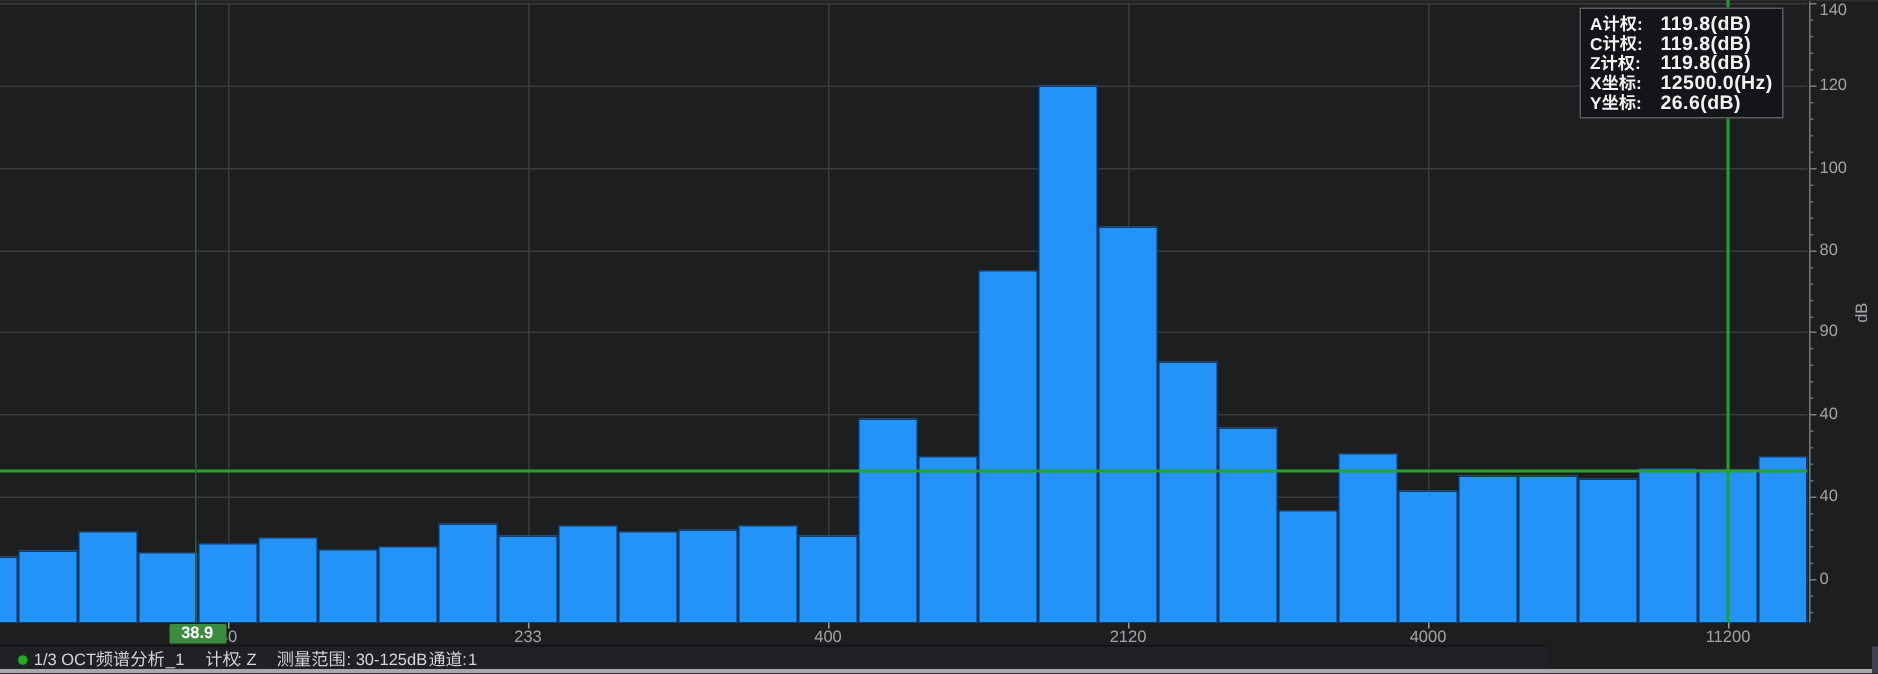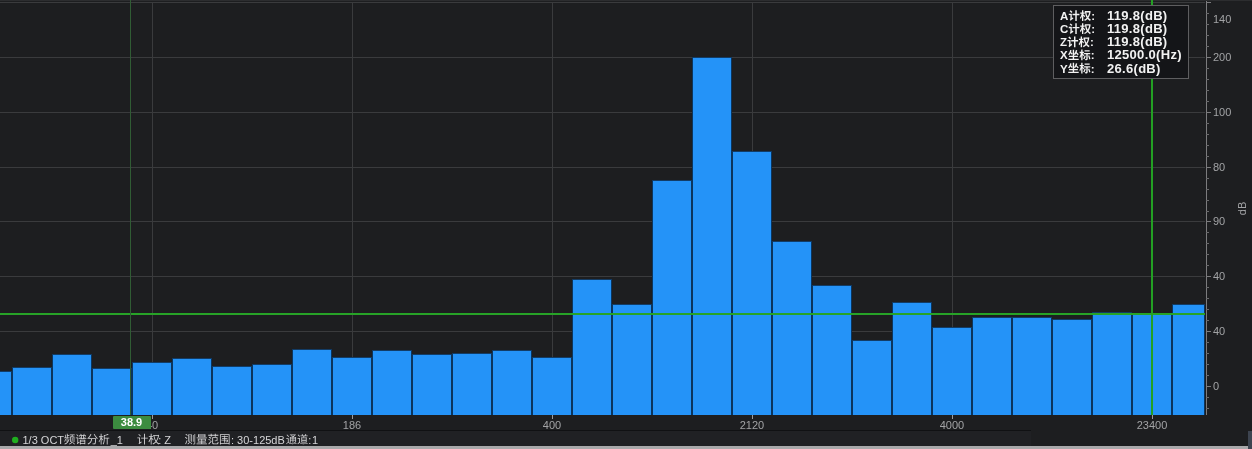--- a/index.html
+++ b/index.html
@@ -118,35 +118,35 @@
 <div class="tk" style="top:309.2px"></div>
 <div class="tk" style="top:320.2px"></div>
 <div class="tkM" style="top:331.2px"></div>
 <div class="tk" style="top:342.2px"></div>
 <div class="tk" style="top:353.2px"></div>
 <div class="tk" style="top:364.1px"></div>
 <div class="tk" style="top:375.1px"></div>
 <div class="tkM" style="top:386.1px"></div>
 <div class="tk" style="top:397.1px"></div>
 <div class="tk" style="top:408.1px"></div>
-<div class="ylab" style="top:12px">140</div>
-<div class="ylab" style="top:49.8px">200</div>
+<div class="ylab" style="top:0px">140</div>
+<div class="ylab" style="top:49.8px">120</div>
 <div class="ylab" style="top:104.7px">100</div>
 <div class="ylab" style="top:159.6px">80</div>
 <div class="ylab" style="top:214.4px">90</div>
 <div class="ylab" style="top:269.3px">40</div>
 <div class="ylab" style="top:324.2px">40</div>
 <div class="ylab" style="top:379.1px">0</div>
 <div id="dbname">dB</div>
 <div class="xlab" style="left:92px">40</div>
-<div class="xlab" style="left:292px">186</div>
+<div class="xlab" style="left:292px">233</div>
 <div class="xlab" style="left:492px">400</div>
 <div class="xlab" style="left:692px">2120</div>
 <div class="xlab" style="left:892px">4000</div>
-<div class="xlab" style="left:1092px">23400</div>
+<div class="xlab" style="left:1092px">11200</div>
 <div class="xtk" style="left:152px"></div>
 <div class="xtk" style="left:352px"></div>
 <div class="xtk" style="left:552px"></div>
 <div class="xtk" style="left:752px"></div>
 <div class="xtk" style="left:952px"></div>
 <div class="xtk" style="left:1152px"></div>
 <div id="badge">38.9</div>
 <div id="tip"><svg id="tsvg" width="134" height="72" viewBox="0 0 134 72">
         <text x="6.0" y="13.90" font-family="Liberation Sans,sans-serif" font-size="11.5" font-weight="bold" fill="#f2f2f2" xml:space="preserve">A</text>
         <path transform="translate(14.3,3.78) scale(0.01150)" d="M115 118C172 165 246 232 280 276L361 189C325 146 247 83 192 40ZM38 339V458H184V760C184 805 152 838 129 853C149 879 179 934 188 965C207 940 244 912 446 765C434 740 415 689 408 654L306 726V339ZM607 35V346H367V471H607V970H736V471H967V346H736V35Z" fill="#f2f2f2"></path>

